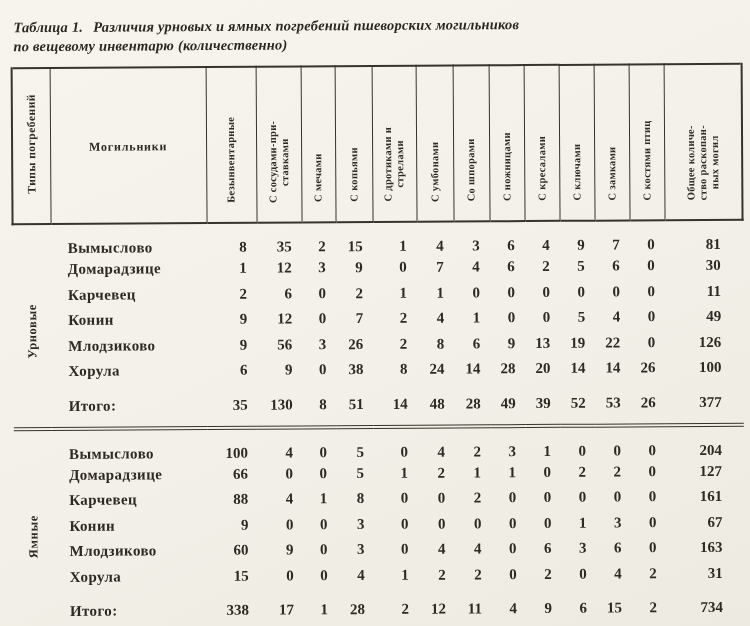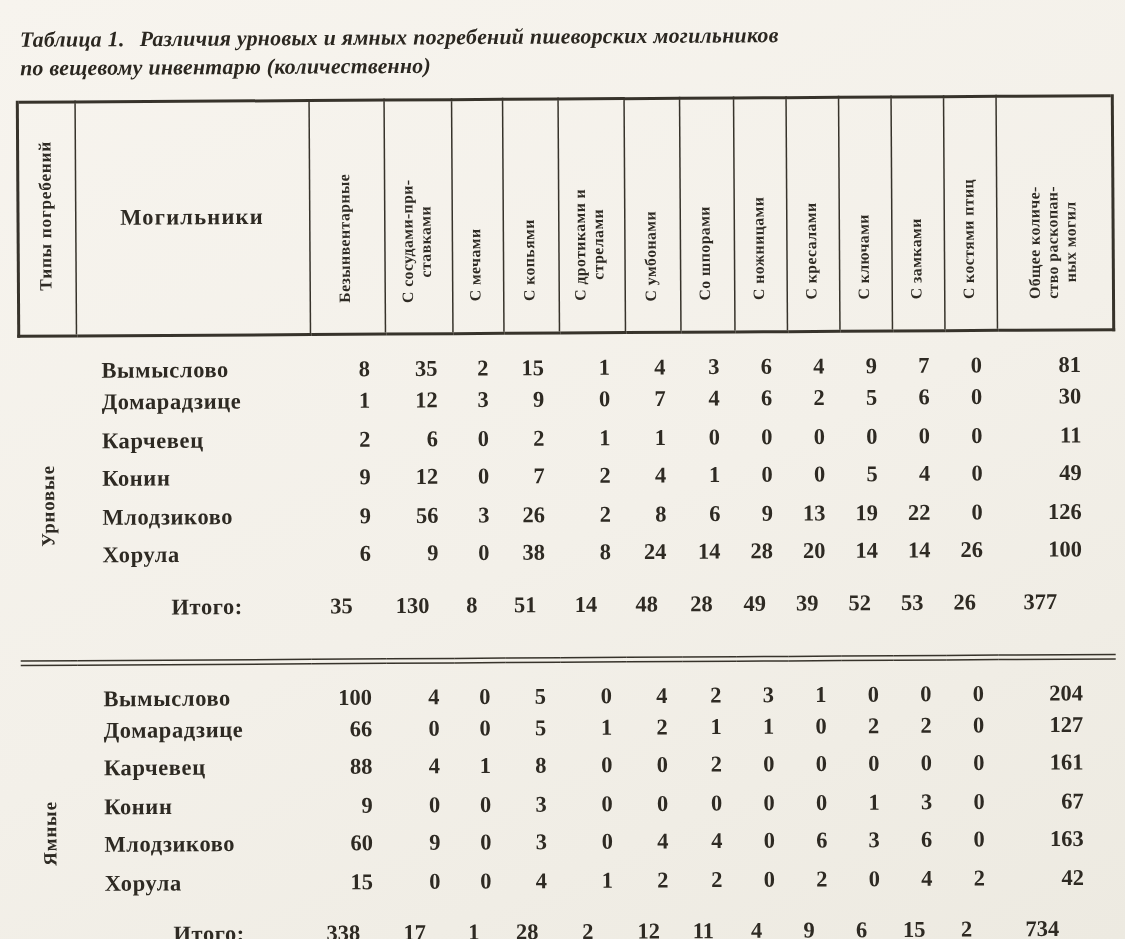--- a/index.html
+++ b/index.html
@@ -46,21 +46,21 @@
     font-weight: bold;
     padding-bottom: 15px;
     height: 156px;
     text-align: center;
   }
   thead th.col-type { border-left: 2.4px solid #37332b; vertical-align: middle; padding-bottom: 0; }
   thead th.col-last { border-right: 2.4px solid #37332b; }
   thead th.col-site { vertical-align: middle; padding-bottom: 0; }
 
   .site-header {
-    font-size: 15px;
+    font-size: 12px;
     letter-spacing: 0.8px;
     font-weight: bold;
   }
   .vtext {
     display: inline-block;
     writing-mode: vertical-rl;
     transform: rotate(180deg);
     white-space: pre-line;
     font-size: 10.5px;
     line-height: 12px;
@@ -77,21 +77,21 @@
   tbody td {
     font-size: 15px;
     font-weight: bold;
     color: #2e2a23;
     vertical-align: middle;
   }
   tbody tr.first-row td { padding-top: 15px; }
   .site-cell { padding-left: 17px; text-align: left; letter-spacing: 0.4px; }
   .num-cell  { text-align: right; padding-right: 10px; }
   td.num-cell:last-child { padding-right: 22px; }
-  tr.total-row td { padding-top: 13px; padding-bottom: 25px; text-align: center; }
+  tr.total-row td { padding-top: 13px; padding-bottom: 12px; }
   .type-cell { text-align: center; vertical-align: middle; }
   .type-label { font-size: 12.5px; letter-spacing: 0.6px; }
 </style>
 </head>
 <body>
 
 <div class="page">
   <div class="scan">
 
     <div class="caption">
@@ -344,21 +344,21 @@
             <td class="num-cell">0</td>
             <td class="num-cell">4</td>
             <td class="num-cell">1</td>
             <td class="num-cell">2</td>
             <td class="num-cell">2</td>
             <td class="num-cell">0</td>
             <td class="num-cell">2</td>
             <td class="num-cell">0</td>
             <td class="num-cell">4</td>
             <td class="num-cell">2</td>
-            <td class="num-cell">42</td>
+            <td class="num-cell">31</td>
           </tr>
           <tr class="total-row">
             <td class="site-cell">Итого:</td>
             <td class="num-cell">338</td>
             <td class="num-cell">17</td>
             <td class="num-cell">1</td>
             <td class="num-cell">28</td>
             <td class="num-cell">2</td>
             <td class="num-cell">12</td>
             <td class="num-cell">11</td>

